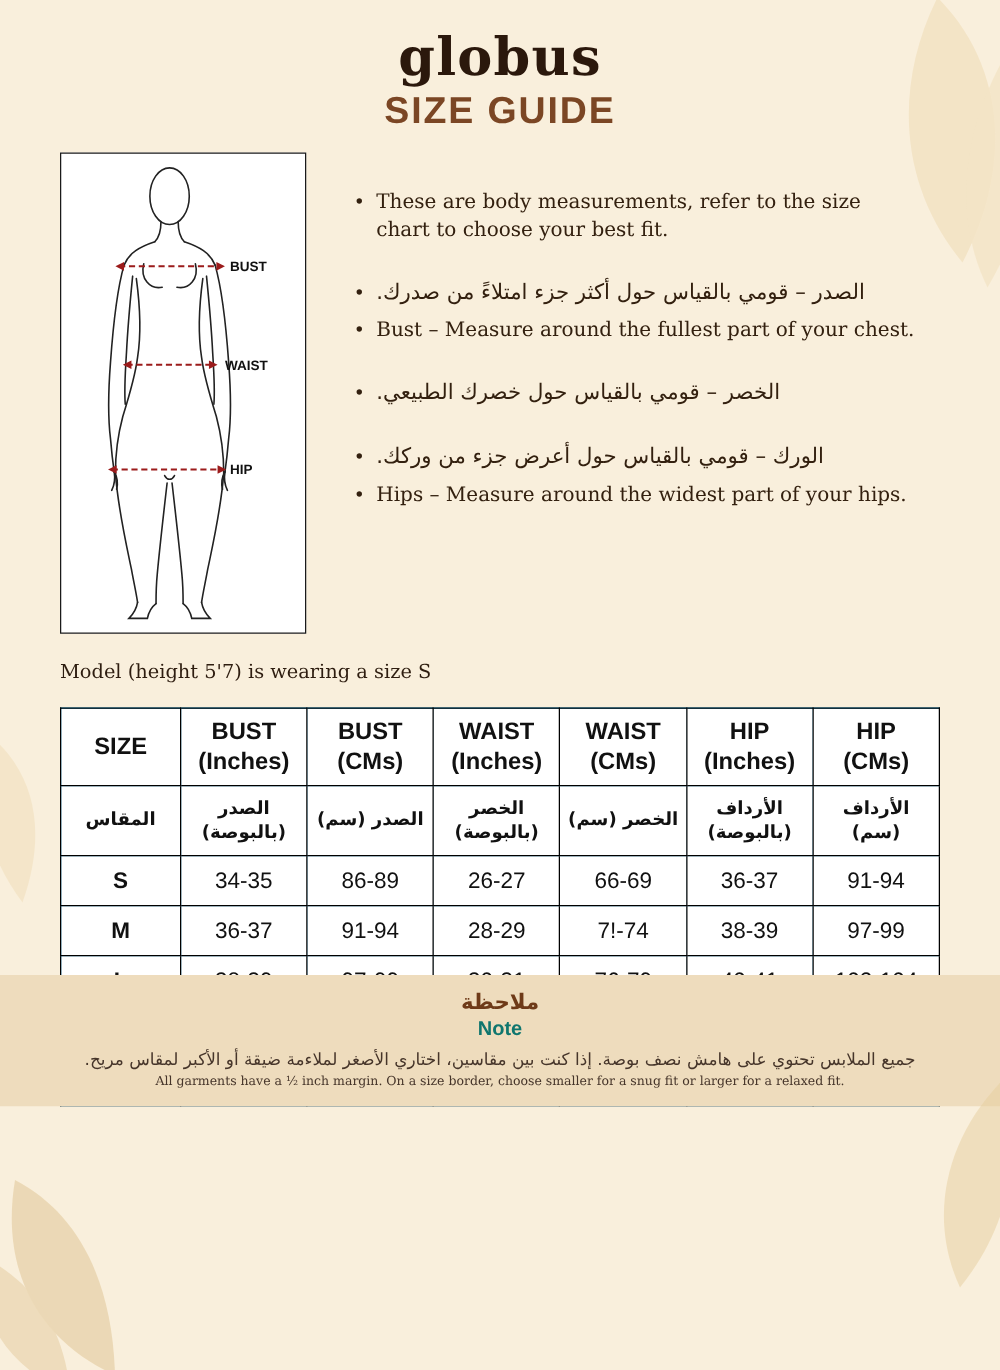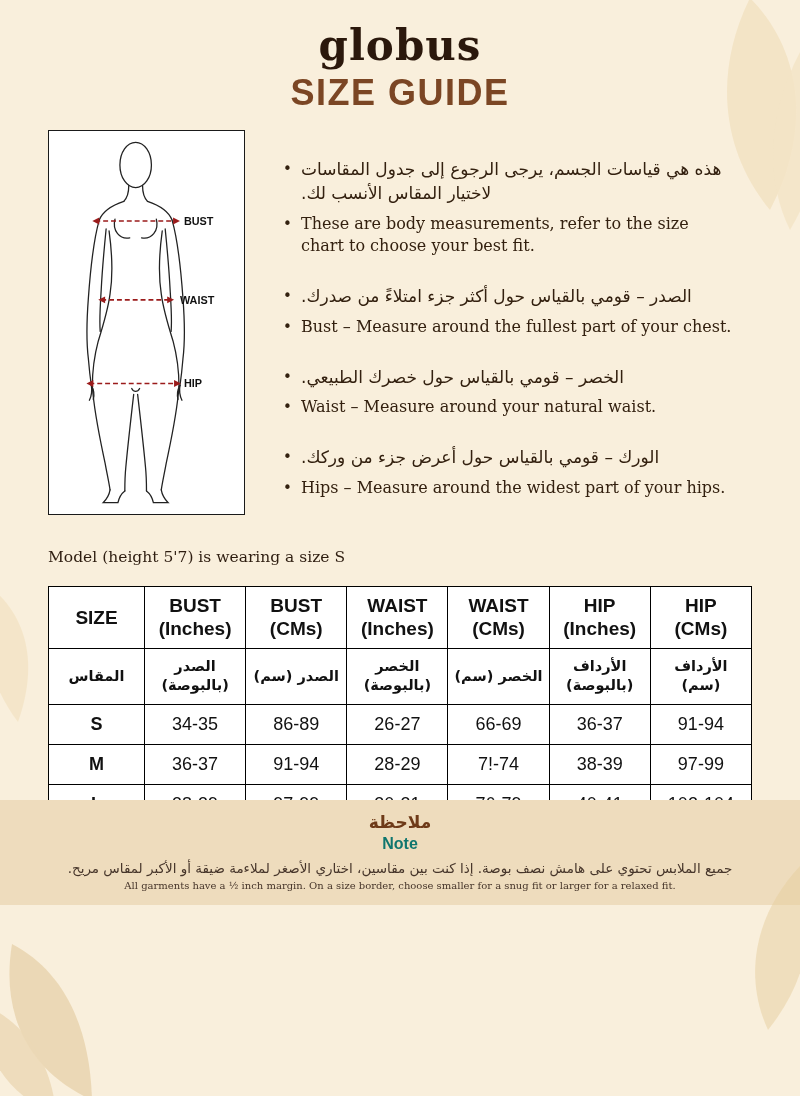--- a/index.html
+++ b/index.html
@@ -19,21 +19,21 @@
   .content { position: relative; z-index: 1; border-radius: 13px; }
 
   
   .header { text-align: center; padding-top: 24px; }
   .logo {
     font-family: "DejaVu Serif", serif; font-weight: bold;
     font-size: 42px; line-height: 1.05; color: #2b180c; letter-spacing: 1px;
   }
   .title {
     font-family: "Liberation Sans", sans-serif; font-weight: bold;
-    font-size: 36px; color: #7b4624; letter-spacing: 1.5px; margin-top: 4px;
+    font-size: 30px; color: #7b4624; letter-spacing: 1.5px; margin-top: 4px;
   }
 
   
   .top-section { display: flex; padding: 16px 48px 0 48px; gap: 38px; }
   .figure-box {
     width: 197px; height: 385px; background: #ffffff;
     border: 1.5px solid #1a1a1a; flex: none;
   }
   .instructions { flex: 1; max-width: 452px; padding-top: 28px; }
   .instr-group { margin-bottom: 27px; }
@@ -162,47 +162,39 @@
             <text x="137" y="259">HIP</text>
           </g>
         </svg>
       </div>
 
       <div class="instructions">
 
         <div class="instr-group">
           <div class="instr-line">
             <span class="bullet"></span>
-            <span class="txt ar" dir="rtl">هذه هي قياسات الجسم، يرجى الرجوع إلى جدول المقاسات لاختيار المقاس الأنسب لك.</span>
-          </div>
-          <div class="instr-line">
-            <span class="bullet"></span>
             <span class="txt en">These are body measurements, refer to the size chart to choose your best fit.</span>
           </div>
         </div>
 
         <div class="instr-group">
           <div class="instr-line">
             <span class="bullet"></span>
             <span class="txt ar" dir="rtl">الصدر – قومي بالقياس حول أكثر جزء امتلاءً من صدرك.</span>
           </div>
           <div class="instr-line">
             <span class="bullet"></span>
             <span class="txt en">Bust – Measure around the fullest part of your chest.</span>
           </div>
         </div>
 
         <div class="instr-group">
           <div class="instr-line">
             <span class="bullet"></span>
             <span class="txt ar" dir="rtl">الخصر – قومي بالقياس حول خصرك الطبيعي.</span>
-          </div>
-          <div class="instr-line">
-            <span class="bullet"></span>
-            <span class="txt en">Waist – Measure around your natural waist.</span>
           </div>
         </div>
 
         <div class="instr-group">
           <div class="instr-line">
             <span class="bullet"></span>
             <span class="txt ar" dir="rtl">الورك – قومي بالقياس حول أعرض جزء من وركك.</span>
           </div>
           <div class="instr-line">
             <span class="bullet"></span>

